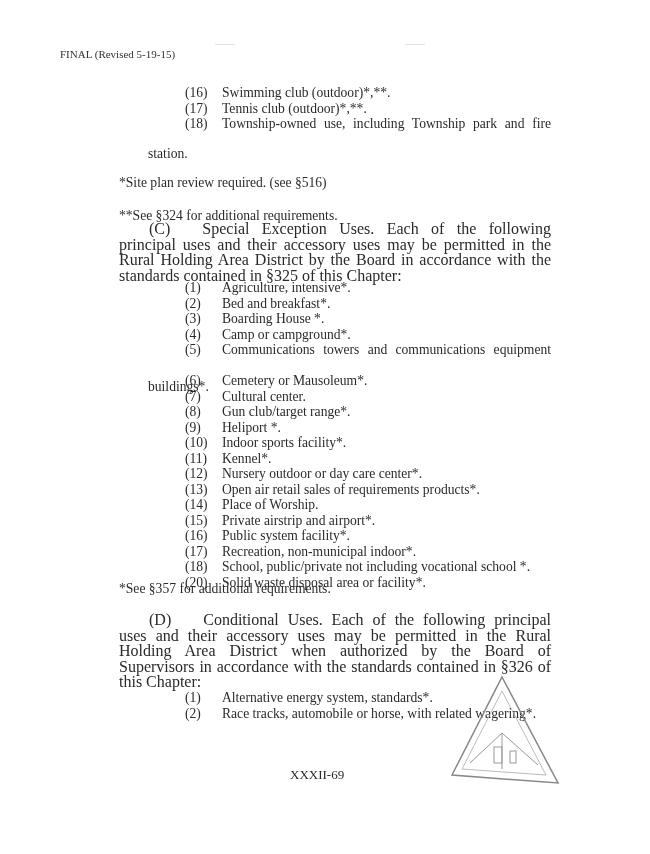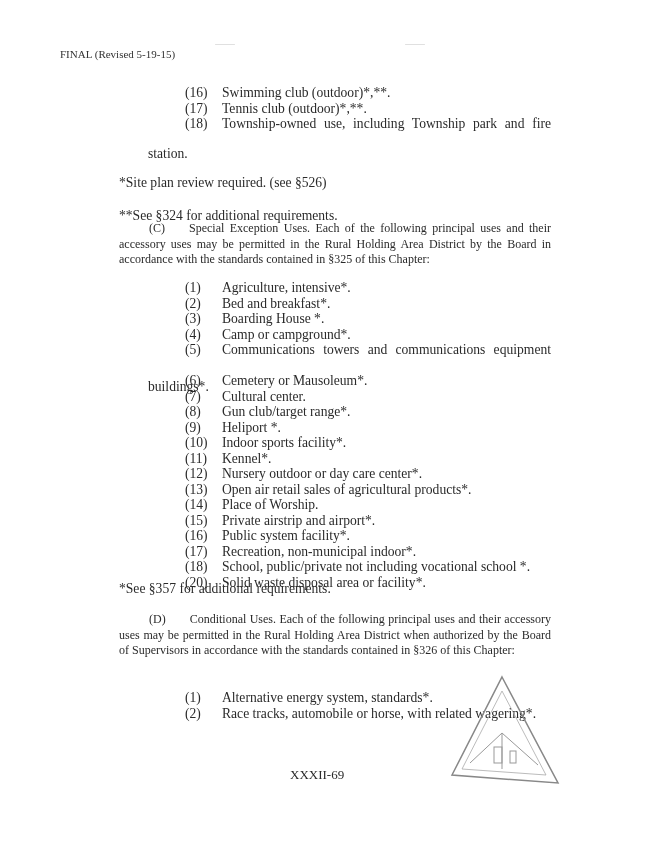--- a/index.html
+++ b/index.html
@@ -3,21 +3,21 @@
 <meta charset="utf-8">
 <style>
   html, body { margin:0; padding:0; background:#ffffff; }
   body { width:650px; height:854px; position:relative; overflow:hidden;
          font-family:"Liberation Serif","DejaVu Serif",serif; color:#2a2a2a; }
   .header { position:absolute; left:60px; top:48px; font-size:11px; color:#333; }
   .ghost { position:absolute; top:36px; width:20px; height:8px; border-bottom:1px solid #ccc; border-radius:10px 10px 0 0; opacity:.6; }
   .line { position:absolute; font-size:13.6px; line-height:16px; white-space:nowrap; }
   .num { position:absolute; left:185px; }
   .txt { position:absolute; left:222px; }
-  .just { position:absolute; left:119px; width:432px; font-size:12px; line-height:15.5px; text-align:justify; }
+  .just { position:absolute; left:119px; width:432px; font-size:16px; line-height:15.5px; text-align:justify; }
   .just.first { text-indent:30px; }
   .footer { position:absolute; left:290px; top:767px; font-size:13px; }
   .seal { position:absolute; left:450px; top:673px; }
 </style>
 </head>
 <body>
 
 <div>
   <div class="ghost" style="left:215px"></div>
   <div class="ghost" style="left:405px"></div>
@@ -32,21 +32,21 @@
         <div class="num" style="">(17)</div>
         <div class="txt" style="">Tennis club (outdoor)*,**.</div>
       </div>
       <div class="line" style="top: 116px; left: 0px; width: 650px;">
         <div class="num" style="">(18)</div>
         <div class="txt" style="width: 329px; text-align: justify; text-align-last: justify;">Township-owned use, including Township park and fire</div>
       </div>
       <div class="line" style="top: 146px; left: 148px;">station.</div>
     </div>
 
-  <div class="line" style="left:119px;top:175px">*Site plan review required. (see §526)</div>
+  <div class="line" style="left:119px;top:175px">*Site plan review required. (see §516)</div>
   <div class="line" style="left:119px;top:208px">**See §324 for additional requirements.</div>
 
   <div class="just first" style="top:221px">(C)  Special Exception Uses. Each of the following principal uses and their accessory uses may be permitted in the Rural Holding Area District by the Board in accordance with the standards contained in §325 of this Chapter:</div>
   <div id="c-list">
       <div class="line" style="top: 280px; left: 0px; width: 650px;">
         <div class="num" style="">(1)</div>
         <div class="txt" style="">Agriculture, intensive*.</div>
       </div>
       <div class="line" style="top: 295.5px; left: 0px; width: 650px;">
         <div class="num" style="">(2)</div>
@@ -88,21 +88,21 @@
       <div class="line" style="top: 450.5px; left: 0px; width: 650px;">
         <div class="num" style="">(11)</div>
         <div class="txt" style="">Kennel*.</div>
       </div>
       <div class="line" style="top: 466px; left: 0px; width: 650px;">
         <div class="num" style="">(12)</div>
         <div class="txt" style="">Nursery outdoor or day care center*.</div>
       </div>
       <div class="line" style="top: 481.5px; left: 0px; width: 650px;">
         <div class="num" style="">(13)</div>
-        <div class="txt" style="">Open air retail sales of agricultural products*.</div>
+        <div class="txt" style="">Open air retail sales of requirements products*.</div>
       </div>
       <div class="line" style="top: 497px; left: 0px; width: 650px;">
         <div class="num" style="">(14)</div>
         <div class="txt" style="">Place of Worship.</div>
       </div>
       <div class="line" style="top: 512.5px; left: 0px; width: 650px;">
         <div class="num" style="">(15)</div>
         <div class="txt" style="">Private airstrip and airport*.</div>
       </div>
       <div class="line" style="top: 528px; left: 0px; width: 650px;">

